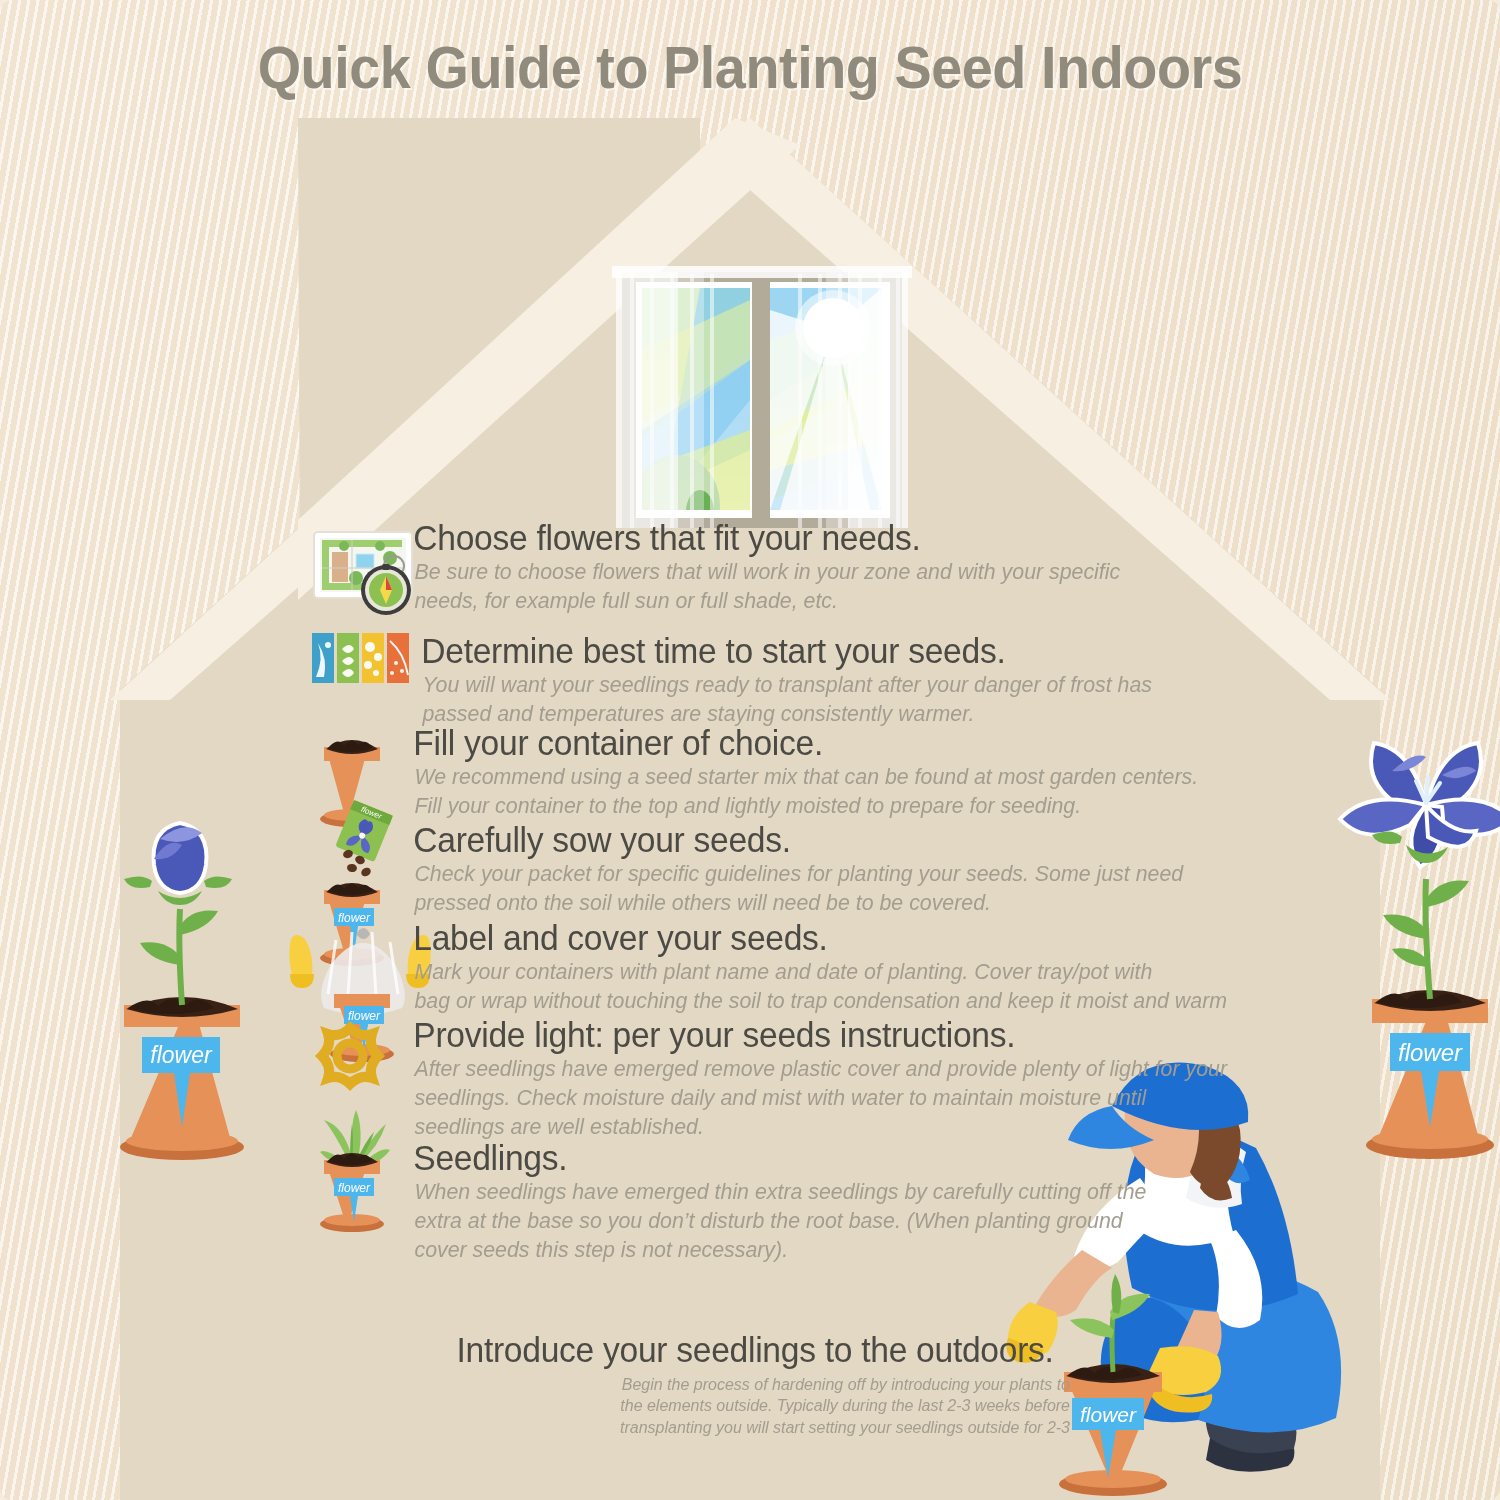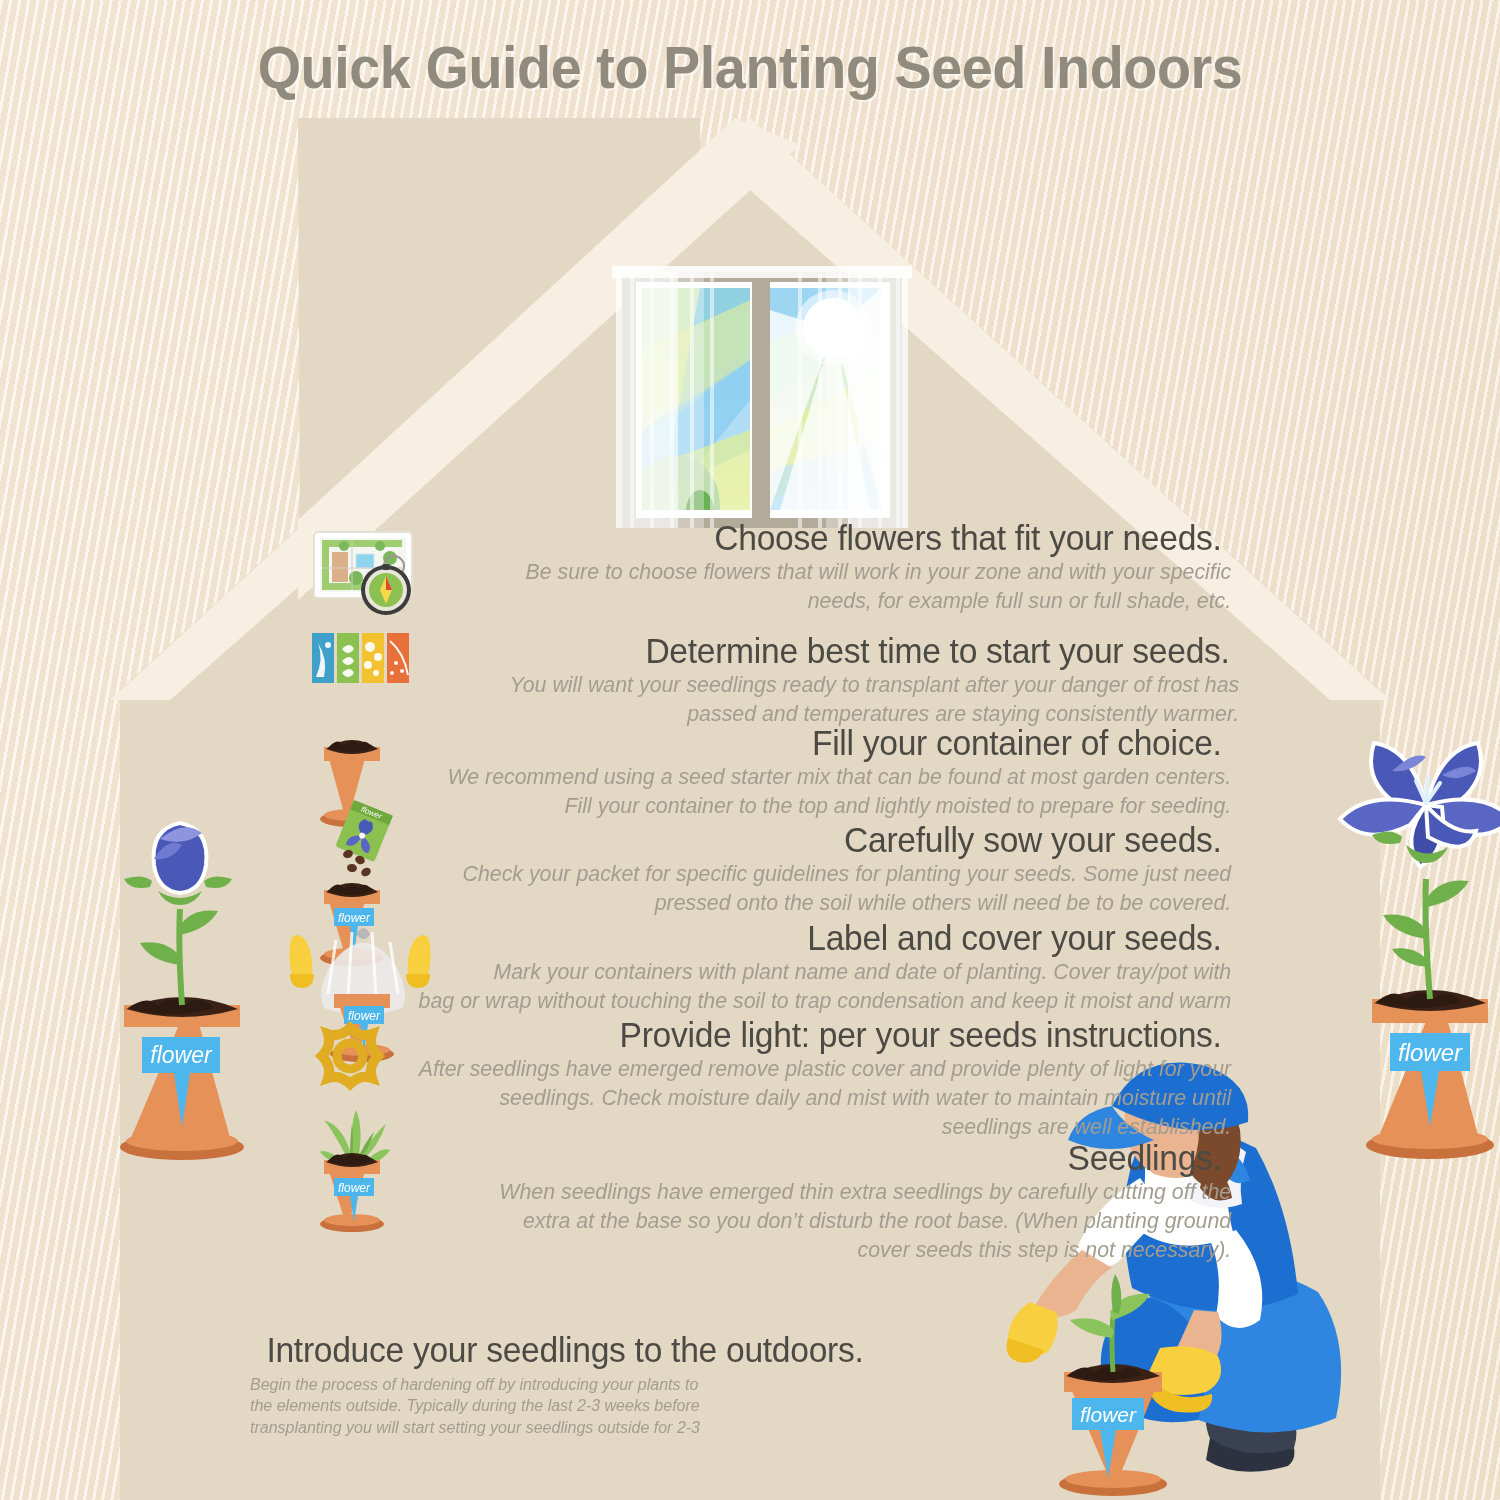--- a/index.html
+++ b/index.html
@@ -5,52 +5,53 @@
   html,body{margin:0;padding:0;}
   body{
     width:1500px;height:1500px;overflow:hidden;
     font-family:"Liberation Sans", sans-serif;
     background:#f6ecdc;
   }
   #stage{position:relative;width:1500px;height:1500px;overflow:hidden;
     background:
       repeating-linear-gradient(100deg, rgba(255,255,255,0.55) 0px, rgba(255,255,255,0.55) 3px, rgba(231,214,190,0.40) 3px, rgba(231,214,190,0.40) 9px),
       linear-gradient(115deg,#f7eddd 0%,#f4e8d6 40%,#efe2cd 100%);
+    border-radius: 12px;
   }
   .layer{position:absolute;left:0;top:0;width:1500px;height:1500px;}
 
   
   #title{
     position:absolute;left:0;top:33px;width:1500px;text-align:center;
     font-family:"Liberation Sans", sans-serif;
     font-weight:bold;font-size:60px;letter-spacing:-0.5px;
     color:#918b7e;
     transform:scaleX(0.93);
     text-shadow:2px 2px 0 rgba(255,255,255,0.55);
     white-space:nowrap;
   }
 
   
   #steps{position:absolute;left:300px;top:520px;width:960px;}
-  .step{position:relative;text-align:right;}
+  .step{position:relative;}
   .step-head{
     font-size:35px;color:#4c4a44;line-height:1.04;
     letter-spacing:-0.3px;margin:0;padding-left:118px;
     transform:scaleX(0.96);transform-origin:left center;
     white-space:nowrap;
   }
   .step-body{
     font-size:22px;color:#a39d90;font-style:italic;line-height:1.30;
     padding-left:118px;margin:2px 0 0 0;
     transform:scaleX(0.97);transform-origin:left center;
   }
   .step-body span{display:block;white-space:nowrap;}
 
   
-  #outro{position:absolute;left:250px;top:1330px;width:820px;text-align:left;}
+  #outro{position:absolute;left:250px;top:1330px;width:820px;text-align:right;}
   #outro .o-head{font-size:35px;color:#4c4a44;letter-spacing:-0.3px;
     transform:scaleX(0.96);white-space:nowrap;}
   #outro .o-body{font-size:16px;color:#a39d90;font-style:italic;line-height:1.33;margin-top:4px;}
   #outro .o-body span{display:block;white-space:nowrap;}
 
   svg{display:block;overflow:visible;}
 </style>
 </head>
 <body>
 

